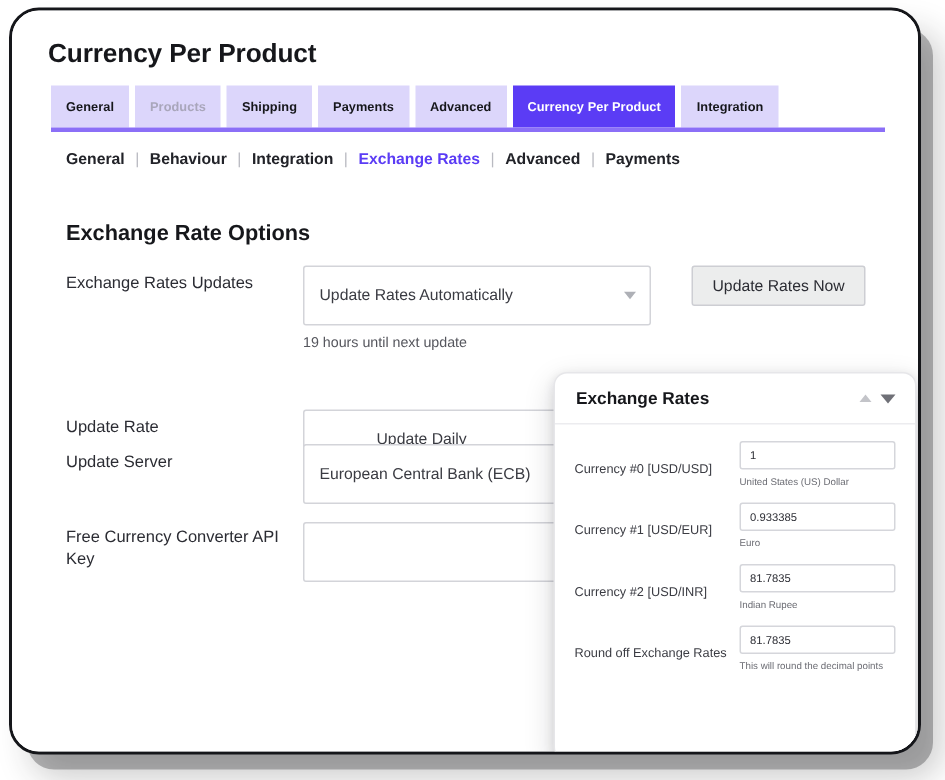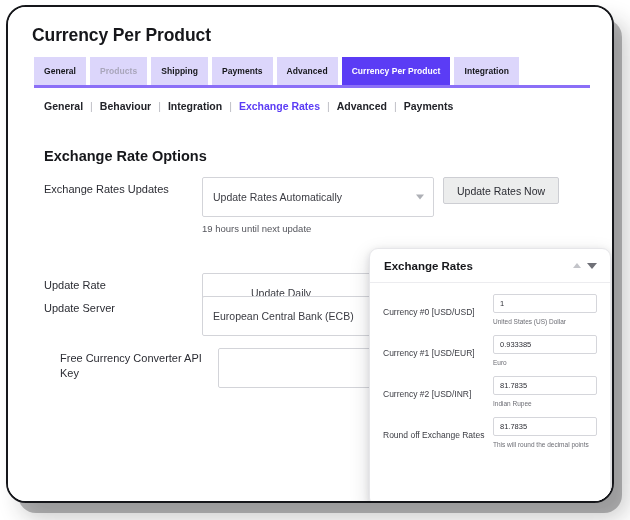--- a/index.html
+++ b/index.html
@@ -170,21 +170,21 @@
     height: 27px;
     border: 1px solid #cdced3;
     border-radius: 2px;
     background: #eceded;
     font-size: 10.5px;
     color: #2b2c33;
     display: flex;
     align-items: center;
     justify-content: center;
     padding: 0 13px;
-    margin-left: 9px;
+    margin-left: 27px;
     cursor: pointer;
     white-space: nowrap;
     box-sizing: border-box;
   }
 
   
   .float-panel {
     position: absolute;
     left: 361px;
     top: 241px;
@@ -332,21 +332,21 @@
       <div class="form-row" style="top:289px;justify-content:center;">
         <div class="form-label">Update Server</div>
         <div class="field-col">
           <div class="field-box" style="width:232px;">
             <span>European Central Bank (ECB)</span>
           </div>
         </div>
       </div>
 
       <div class="form-row" style="top:341px;">
-        <div class="form-label" style="padding-top:3px;margin-left:16px;">Free Currency Converter API Key</div>
+        <div class="form-label" style="padding-top:3px;">Free Currency Converter API Key</div>
         <div class="field-col">
           <div class="field-box" style="width:232px;">
             <span></span>
           </div>
         </div>
       </div>
 
       <div class="float-panel">
         <div class="fp-header">
           <div class="fp-title">Exchange Rates</div>

